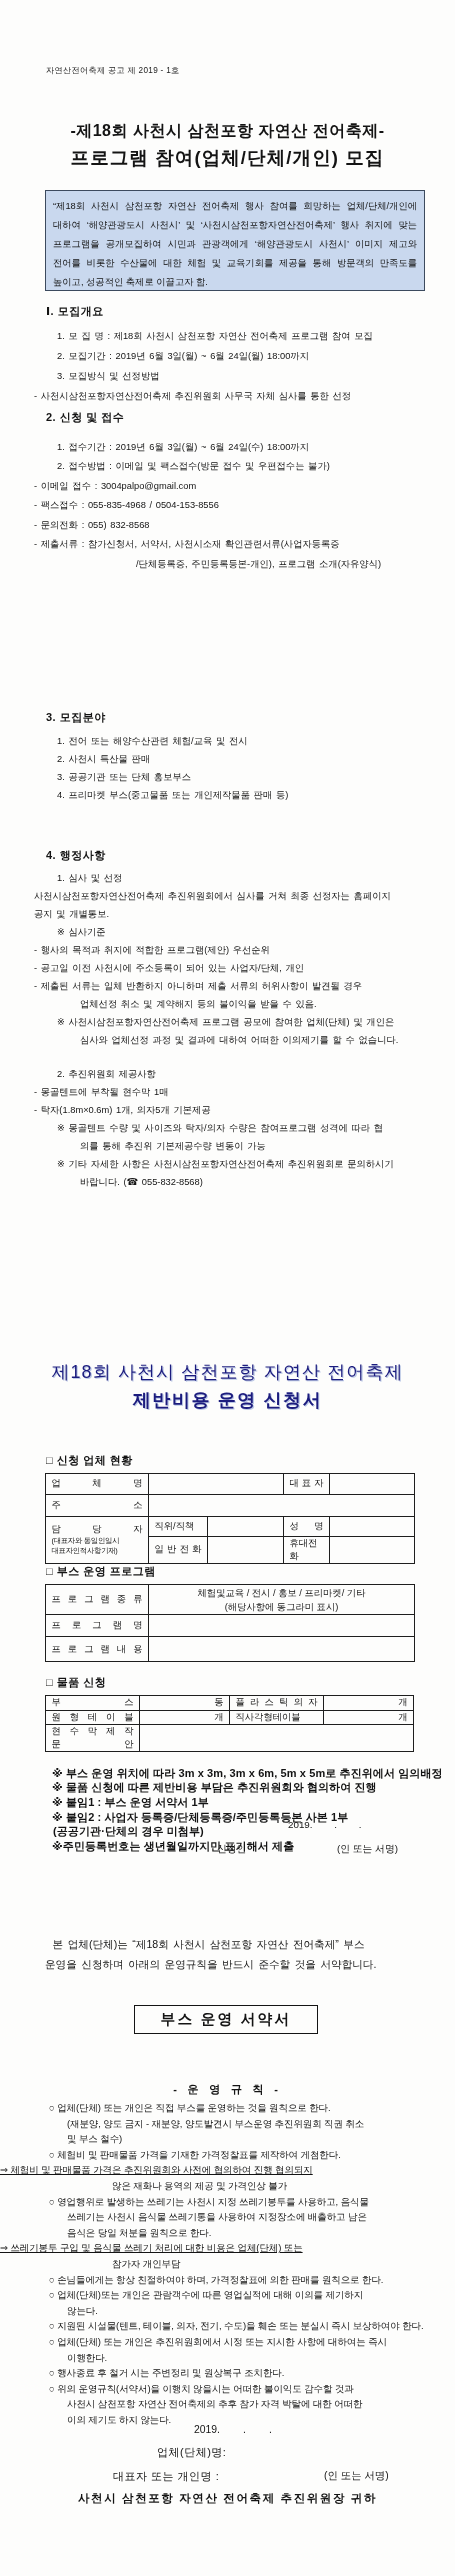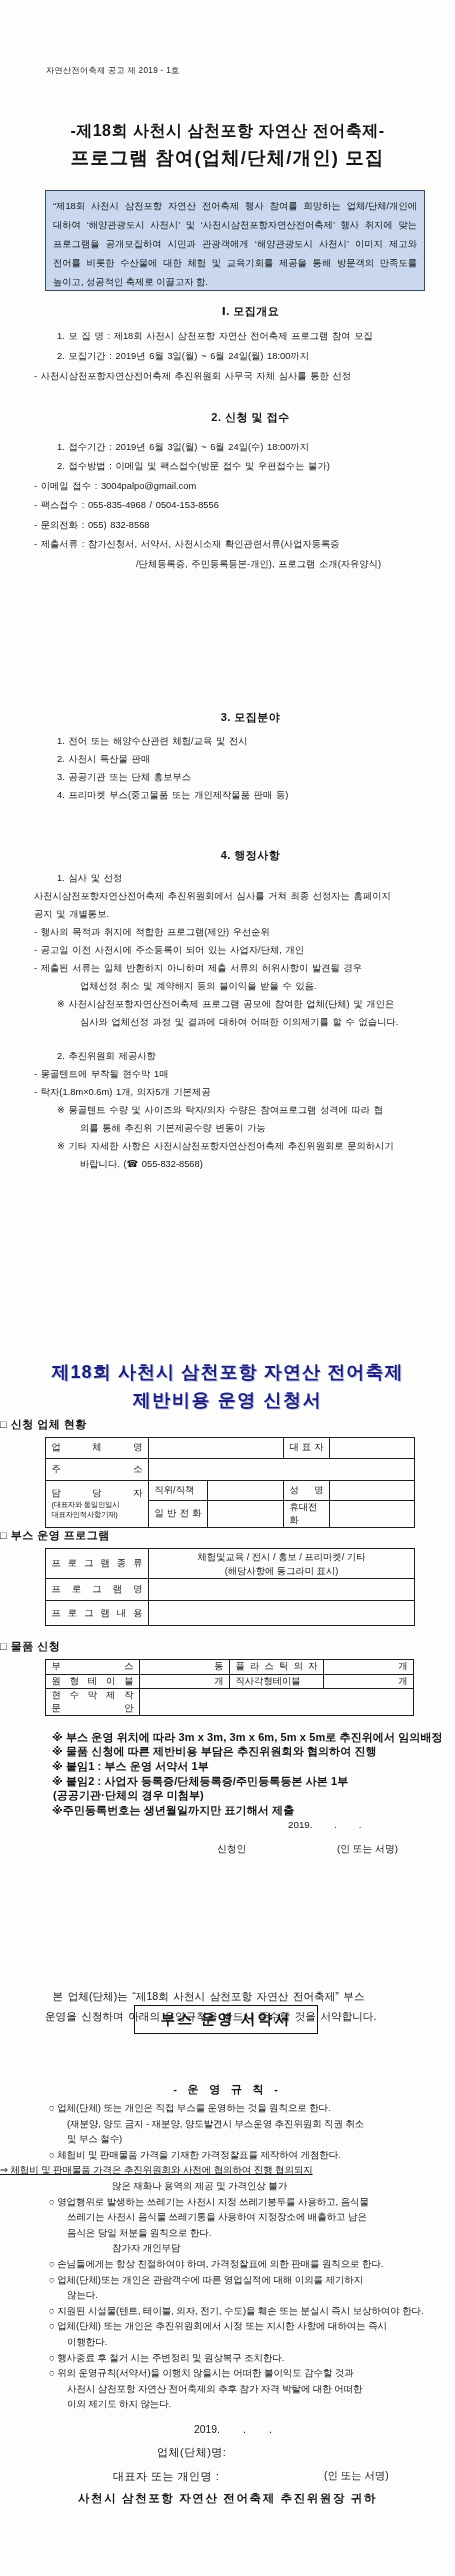--- a/index.html
+++ b/index.html
@@ -22,36 +22,36 @@
   .intro-box{
     top:190px;left:45px;width:364px;height:87px;
     background:#c9d8ee;border:1.1px solid #3c4a5e;
     padding:6px 7px;
   }
   .intro-line{font-size:9.3px;line-height:19px;text-align:justify;text-align-last:justify;white-space:nowrap;}
   .intro-line.last{text-align-last:left;}
 
   
   .sec{left:0;width:455px;}
-  .sec-h{font-size:11px;font-weight:700;letter-spacing:0.5px;padding-left:46px;text-align:center;}
+  .sec-h{font-size:11px;font-weight:700;letter-spacing:0.5px;padding-left:46px;}
   .li{font-size:9.3px;white-space:nowrap;word-spacing:1.1px;}
   .p1{padding-left:57px;}
   .p2{padding-left:34px;}
   .p3{padding-left:80px;}
   .p4{padding-left:136px;}
   #sec1{top:304px;} #sec1 .items{margin-top:7px;} #sec1 .li{line-height:20px;}
   #sec2{top:410px;} #sec2 .items{margin-top:12.5px;} #sec2 .li{line-height:19.6px;}
   #sec3{top:710px;} #sec3 .items{margin-top:6.5px;} #sec3 .li{line-height:18px;}
   #sec4{top:848px;} #sec4 .items{margin-top:5.5px;} #sec4 .li{line-height:18px;}
   .gap{margin-top:16.4px;}
 
   
-  .form-title1{top:1360px;font-size:18px;font-weight:700;color:#1c1c7e;text-shadow:1.1px 1.1px 0 #bcc9e6;letter-spacing:1.1px;}
+  .form-title1{top:1360px;font-size:18px;font-weight:400;color:#1c1c7e;text-shadow:1.1px 1.1px 0 #bcc9e6;letter-spacing:1.1px;}
   .form-title2{top:1388px;font-size:18px;font-weight:700;color:#1c1c7e;text-shadow:1.1px 1.1px 0 #bcc9e6;letter-spacing:1.6px;}
-  .fsec-h{font-size:11px;font-weight:700;letter-spacing:0.5px;}
+  .fsec-h{font-size:11px;font-weight:700;padding-left:46px;letter-spacing:0.5px;margin-top:36px;}
   #fs1{top:1417px;} #fs2{top:1528px;} #fs3{top:1639px;}
   table.frm{border-collapse:collapse;margin:4.9px 0 0 45px;table-layout:fixed;}
   table.frm{border:1.1px solid #1e1e1e;}
   table.frm td{border:0.5px solid #1e1e1e;font-size:9.3px;padding:0 5.5px;vertical-align:middle;overflow:hidden;}
   .dist{text-align:justify;text-align-last:justify;text-justify:inter-word;}
   .cell-note{font-size:7.4px;line-height:1.35;letter-spacing:-0.3px;}
   .t2val{text-align:center;line-height:14px;font-size:9.3px;}
   .unit{text-align:right;padding-right:4.4px;}
   td.small{font-size:8.7px;}
   .notes{margin-top:14px;}
@@ -61,21 +61,21 @@
   .applicant-lbl{top:1843px;left:217px;font-size:9.8px;}
   .applicant-sign{top:1843px;left:337px;font-size:9.8px;}
 
   
   .pledge-box{
     top:2005px;left:134px;width:182px;height:27px;
     border:1.6px solid #141414;
     text-align:center;line-height:27px;
     font-size:14.7px;font-weight:700;letter-spacing:2.2px;
   }
-  .pledge-intro{top:1986px;left:45px;width:382px;}
+  .pledge-intro{top:1934px;left:45px;width:382px;}
   .pl-line{font-size:10.6px;line-height:20px;white-space:nowrap;word-spacing:1.6px;}
   .pl-line.ind{text-indent:7.6px;}
   .rules-title{top:2082px;font-size:11px;font-weight:700;letter-spacing:3.8px;}
   .rules{top:2100px;left:0;width:455px;}
   .rl{font-size:9.5px;line-height:15.6px;white-space:nowrap;letter-spacing:-0.1px;}
   .rm{padding-left:49px;}
   .rc{padding-left:67px;}
   .ra{text-decoration:underline;}
   .rac{padding-left:112px;}
   .date2{top:2424px;left:194px;font-size:10.4px;white-space:pre;}
@@ -98,20 +98,21 @@
   <div class="intro-line">프로그램을 공개모집하여 시민과 관광객에게 ‘해양관광도시 사천시’ 이미지 제고와</div>
   <div class="intro-line">전어를 비롯한 수산물에 대한 체험 및 교육기회를 제공을 통해 방문객의 만족도를</div>
   <div class="intro-line last">높이고, 성공적인 축제로 이끌고자 함.</div>
 </div>
 
 <div id="sec1" class="abs sec">
   <div class="sec-h nw">Ⅰ. 모집개요</div>
   <div class="items">
     <div class="li p1">1. 모 집 명 : 제18회 사천시 삼천포항 자연산 전어축제 프로그램 참여 모집</div>
     <div class="li p1">2. 모집기간 : 2019년 6월 3일(월) ~ 6월 24일(월) 18:00까지</div>
+    <div class="li p1">3. 모집방식 및 선정방법</div>
     <div class="li p2">- 사천시삼천포항자연산전어축제 추진위원회 사무국 자체 심사를 통한 선정</div>
   </div>
 </div>
 
 <div id="sec2" class="abs sec">
   <div class="sec-h nw">2. 신청 및 접수</div>
   <div class="items">
     <div class="li p1">1. 접수기간 : 2019년 6월 3일(월) ~ 6월 24일(수) 18:00까지</div>
     <div class="li p1">2. 접수방법 : 이메일 및 팩스접수(방문 접수 및 우편접수는 불가)</div>
     <div class="li p2">- 이메일 접수 : 3004palpo@gmail.com</div>
@@ -131,20 +132,21 @@
     <div class="li p1">4. 프리마켓 부스(중고물품 또는 개인제작물품 판매 등)</div>
   </div>
 </div>
 
 <div id="sec4" class="abs sec">
   <div class="sec-h nw">4. 행정사항</div>
   <div class="items">
     <div class="li p1">1. 심사 및 선정</div>
     <div class="li p2">사천시삼천포항자연산전어축제 추진위원회에서 심사를 거쳐 최종 선정자는 홈페이지</div>
     <div class="li p2">공지 및 개별통보.</div>
+    <div class="li p1">※ 심사기준</div>
     <div class="li p2">- 행사의 목적과 취지에 적합한 프로그램(제안) 우선순위</div>
     <div class="li p2">- 공고일 이전 사천시에 주소등록이 되어 있는 사업자/단체, 개인</div>
     <div class="li p2">- 제출된 서류는 일체 반환하지 아니하며 제출 서류의 허위사항이 발견될 경우</div>
     <div class="li p3">업체선정 취소 및 계약해지 등의 불이익을 받을 수 있음.</div>
     <div class="li p1">※ 사천시삼천포항자연산전어축제 프로그램 공모에 참여한 업체(단체) 및 개인은</div>
     <div class="li p3">심사와 업체선정 과정 및 결과에 대하여 어떠한 이의제기를 할 수 없습니다.</div>
     <div class="li p1 gap">2. 추진위원회 제공사항</div>
     <div class="li p2">- 몽골텐트에 부착될 현수막 1매</div>
     <div class="li p2">- 탁자(1.8m×0.6m) 1개, 의자5개 기본제공</div>
     <div class="li p1">※ 몽골텐트 수량 및 사이즈와 탁자/의자 수량은 참여프로그램 성격에 따라 협</div>
@@ -285,20 +287,21 @@
 <div class="abs rules">
   <div class="rl rm">○ 업체(단체) 또는 개인은 직접 부스를 운영하는 것을 원칙으로 한다.</div>
   <div class="rl rc">(재분양, 양도 금지 - 재분양, 양도발견시 부스운영 추진위원회 직권 취소</div>
   <div class="rl rc">및 부스 철수)</div>
   <div class="rl rm">○ 체험비 및 판매물품 가격을 기재한 가격정찰표를 제작하여 게첨한다.</div>
   <div class="rl ra">⇒ 체험비 및 판매물품 가격은 추진위원회와 사전에 협의하여 진행 협의되지</div>
   <div class="rl rac">않은 재화나 용역의 제공 및 가격인상 불가</div>
   <div class="rl rm">○ 영업행위로 발생하는 쓰레기는 사천시 지정 쓰레기봉투를 사용하고, 음식물</div>
   <div class="rl rc">쓰레기는 사천시 음식물 쓰레기통을 사용하여 지정장소에 배출하고 남은</div>
   <div class="rl rc">음식은 당일 처분을 원칙으로 한다.</div>
+  <div class="rl ra">⇒ 쓰레기봉투 구입 및 음식물 쓰레기 처리에 대한 비용은 업체(단체) 또는</div>
   <div class="rl rac">참가자 개인부담</div>
   <div class="rl rm">○ 손님들에게는 항상 친절하여야 하며, 가격정찰표에 의한 판매를 원칙으로 한다.</div>
   <div class="rl rm">○ 업체(단체)또는 개인은 관람객수에 따른 영업실적에 대해 이의를 제기하지</div>
   <div class="rl rc">않는다.</div>
   <div class="rl rm">○ 지원된 시설물(텐트, 테이블, 의자, 전기, 수도)을 훼손 또는 분실시 즉시 보상하여야 한다.</div>
   <div class="rl rm">○ 업체(단체) 또는 개인은 추진위원회에서 시정 또는 지시한 사항에 대하여는 즉시</div>
   <div class="rl rc">이행한다.</div>
   <div class="rl rm">○ 행사종료 후 철거 시는 주변정리 및 원상복구 조치한다.</div>
   <div class="rl rm">○ 위의 운영규칙(서약서)을 이행치 않을시는 어떠한 불이익도 감수할 것과</div>
   <div class="rl rc">사천시 삼천포항 자연산 전어축제의 추후 참가 자격 박탈에 대한 어떠한</div>

